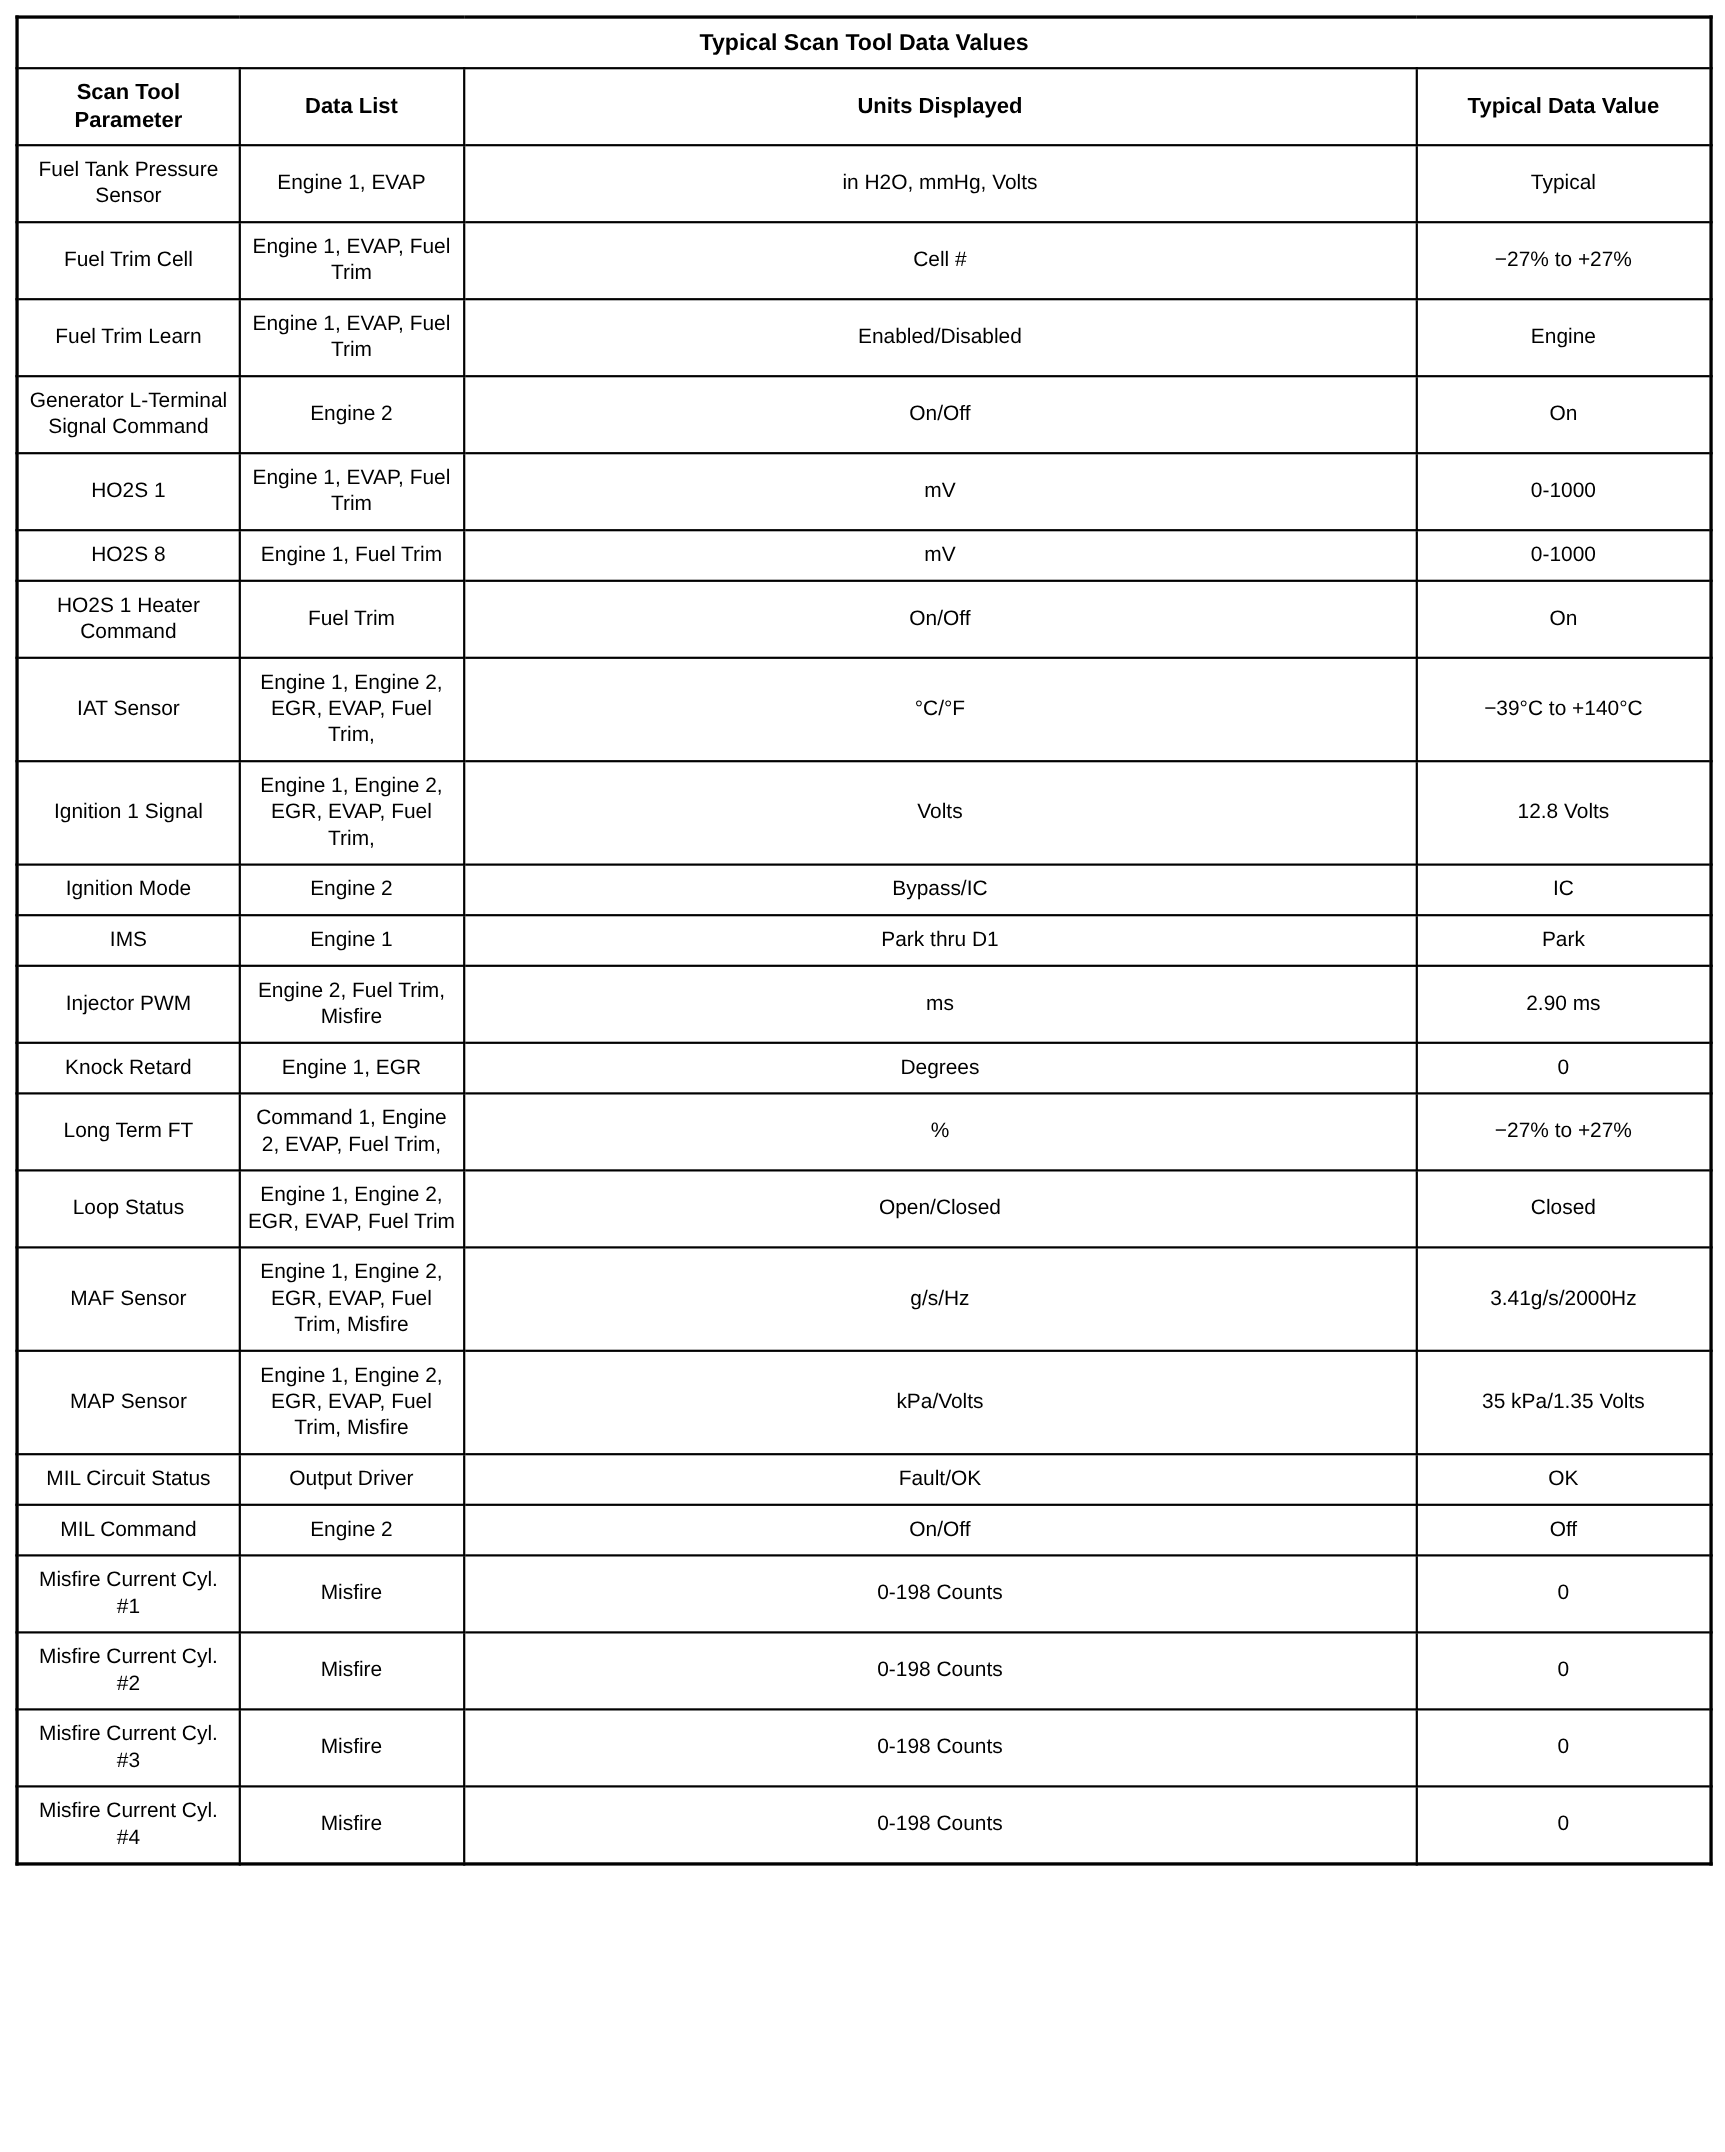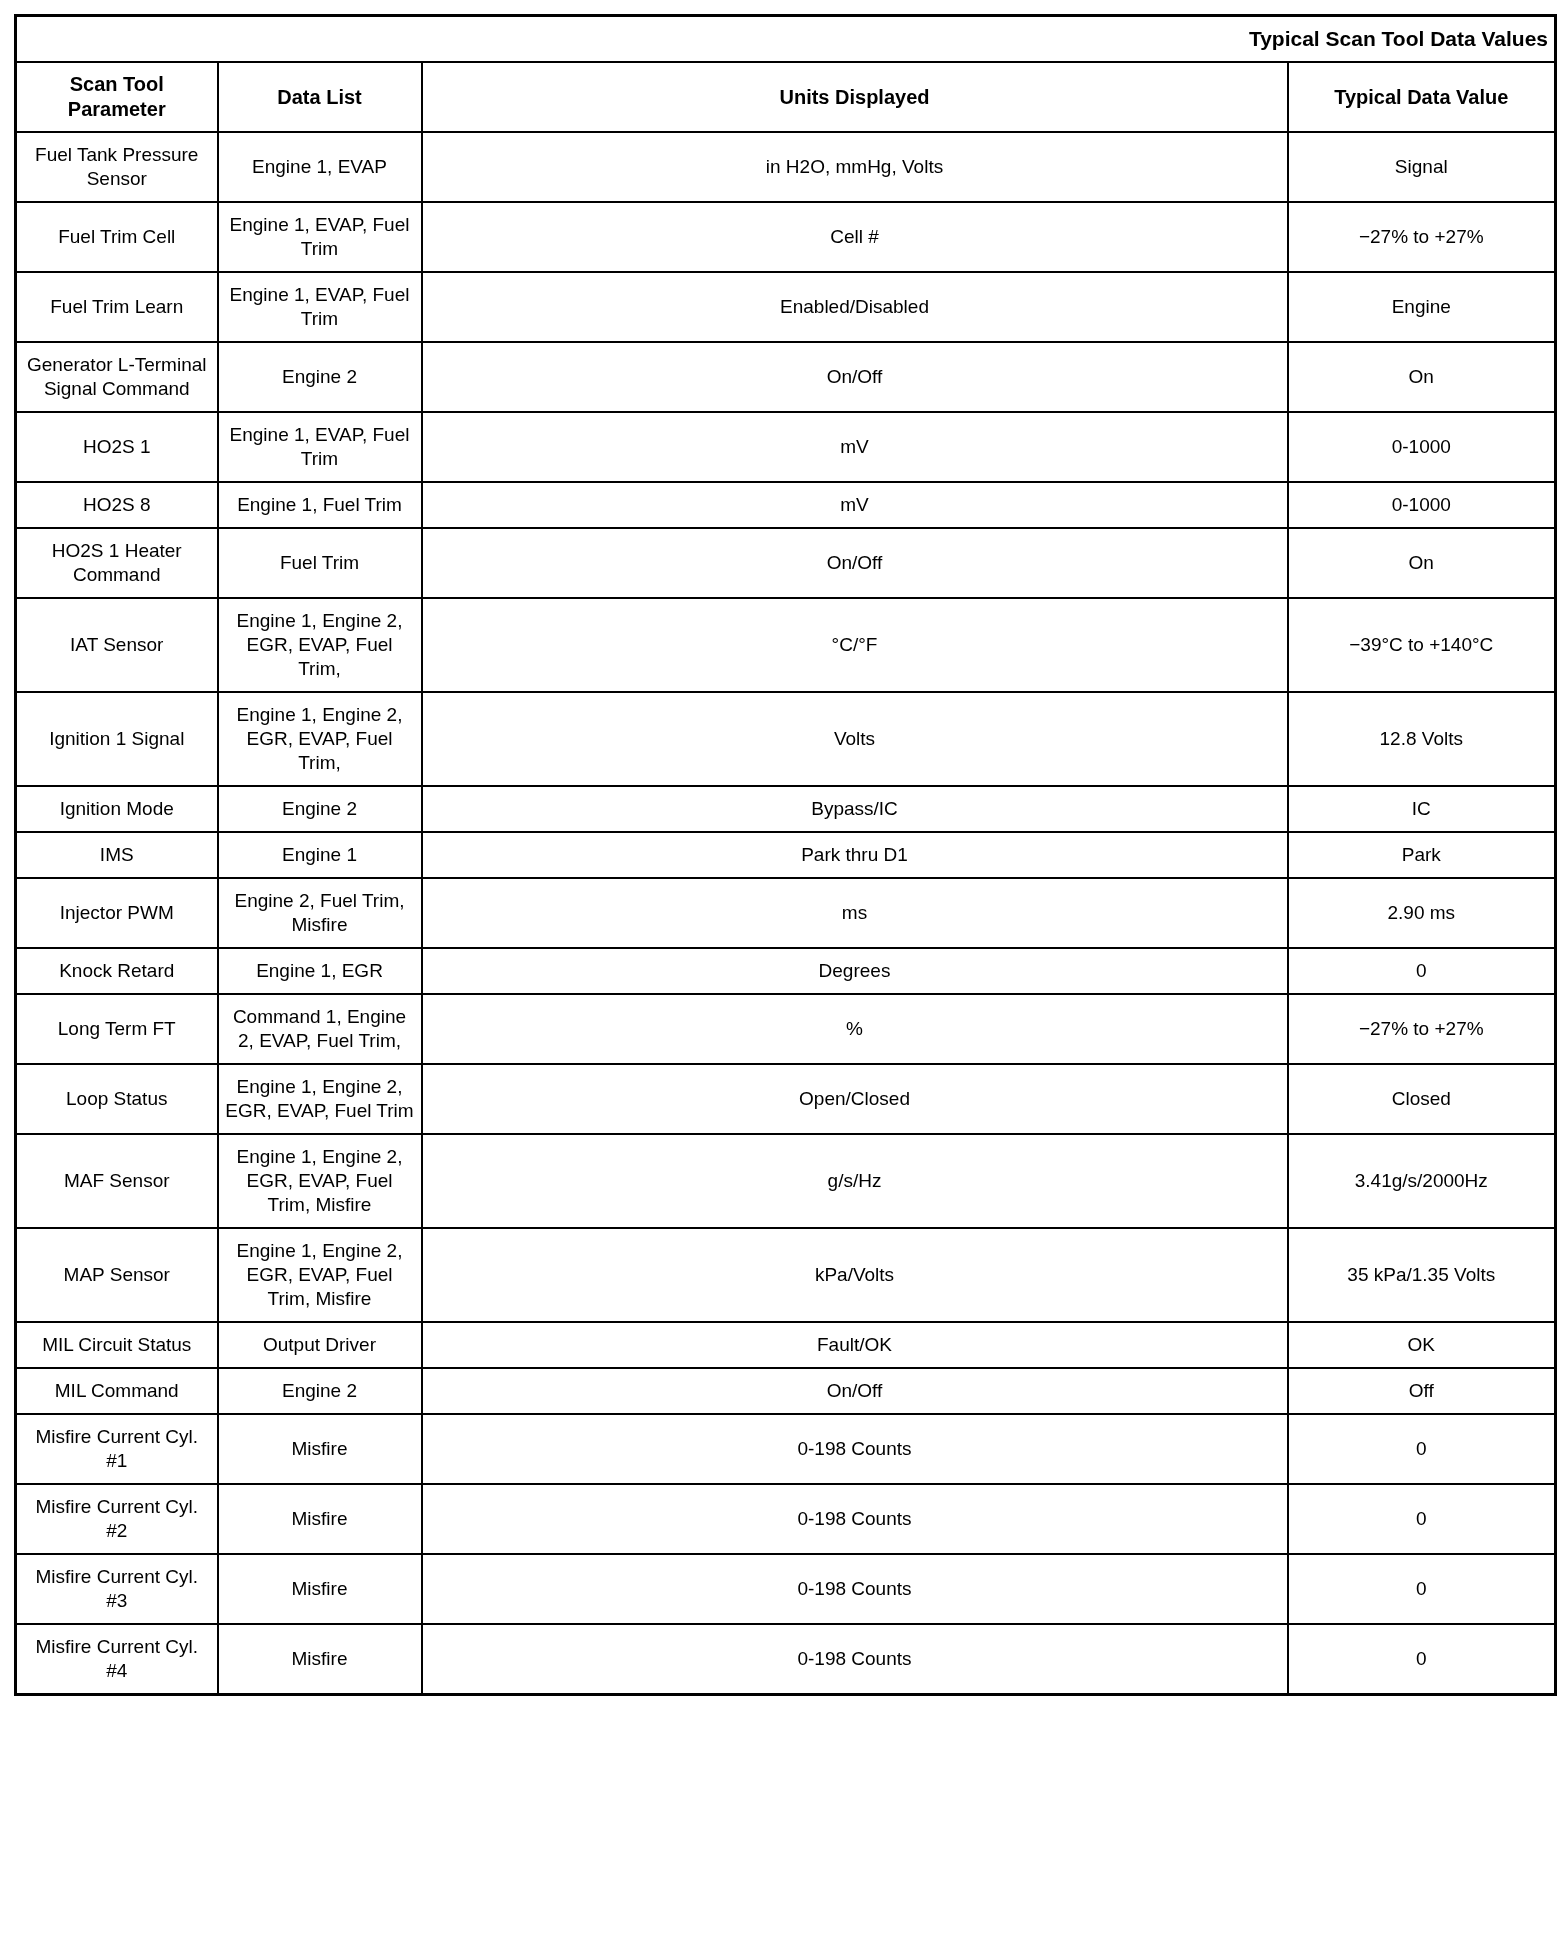--- a/index.html
+++ b/index.html
@@ -27,21 +27,20 @@
     padding: 10px 6px;
     font-size: 19px;
     line-height: 24px;
     overflow-wrap: break-word;
   }
   .scan-table th.table-title {
     font-size: 21px;
     font-weight: bold;
     line-height: 26px;
     padding: 9px 6px;
-    text-align: right;
   }
   .scan-table th.col-header {
     font-size: 20px;
     font-weight: bold;
     line-height: 25px;
     padding: 9px 6px;
   }
 </style>
 </head>
 <body>
@@ -62,21 +61,21 @@
         <th class="col-header">Data List</th>
         <th class="col-header">Units Displayed</th>
         <th class="col-header">Typical Data Value</th>
       </tr>
   </thead>
   <tbody id="table-body">
       <tr>
     <td>Fuel Tank Pressure Sensor</td>
     <td>Engine 1, EVAP</td>
     <td>in H2O, mmHg, Volts</td>
-    <td>Signal</td>
+    <td>Typical</td>
   </tr>
       <tr>
     <td>Fuel Trim Cell</td>
     <td>Engine 1, EVAP, Fuel Trim</td>
     <td>Cell #</td>
     <td>−27% to +27%</td>
   </tr>
       <tr>
     <td>Fuel Trim Learn</td>
     <td>Engine 1, EVAP, Fuel Trim</td>

